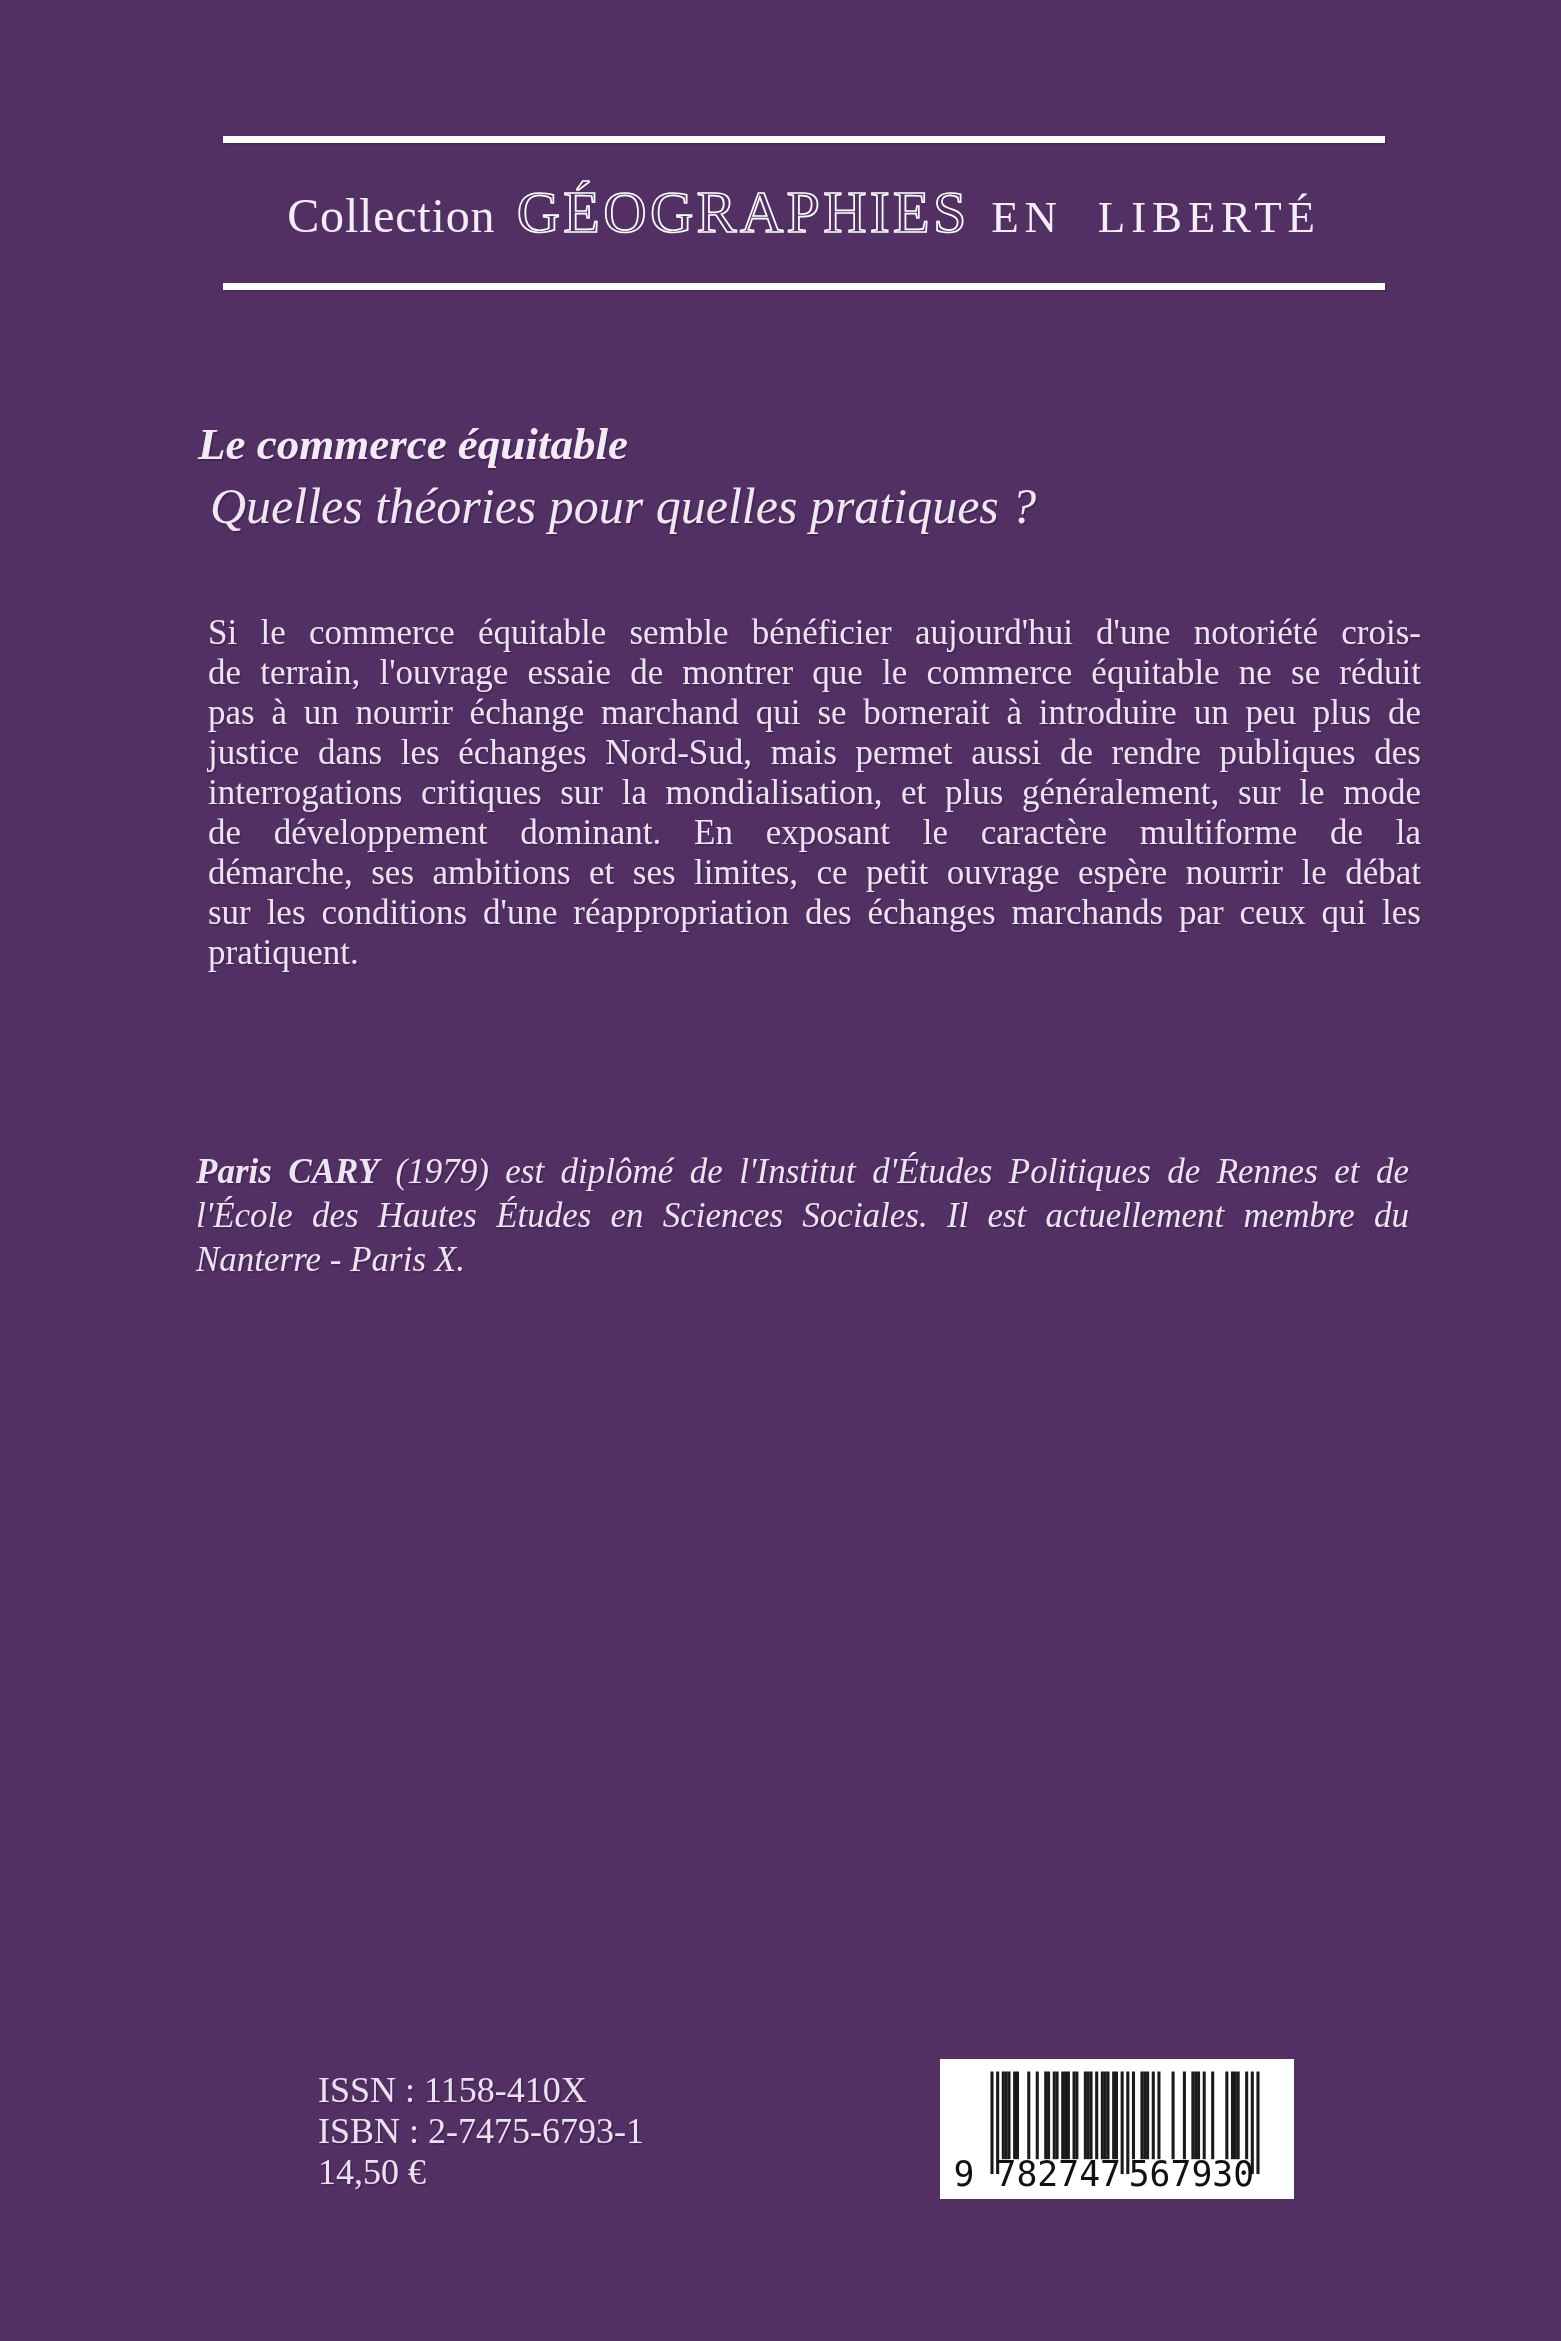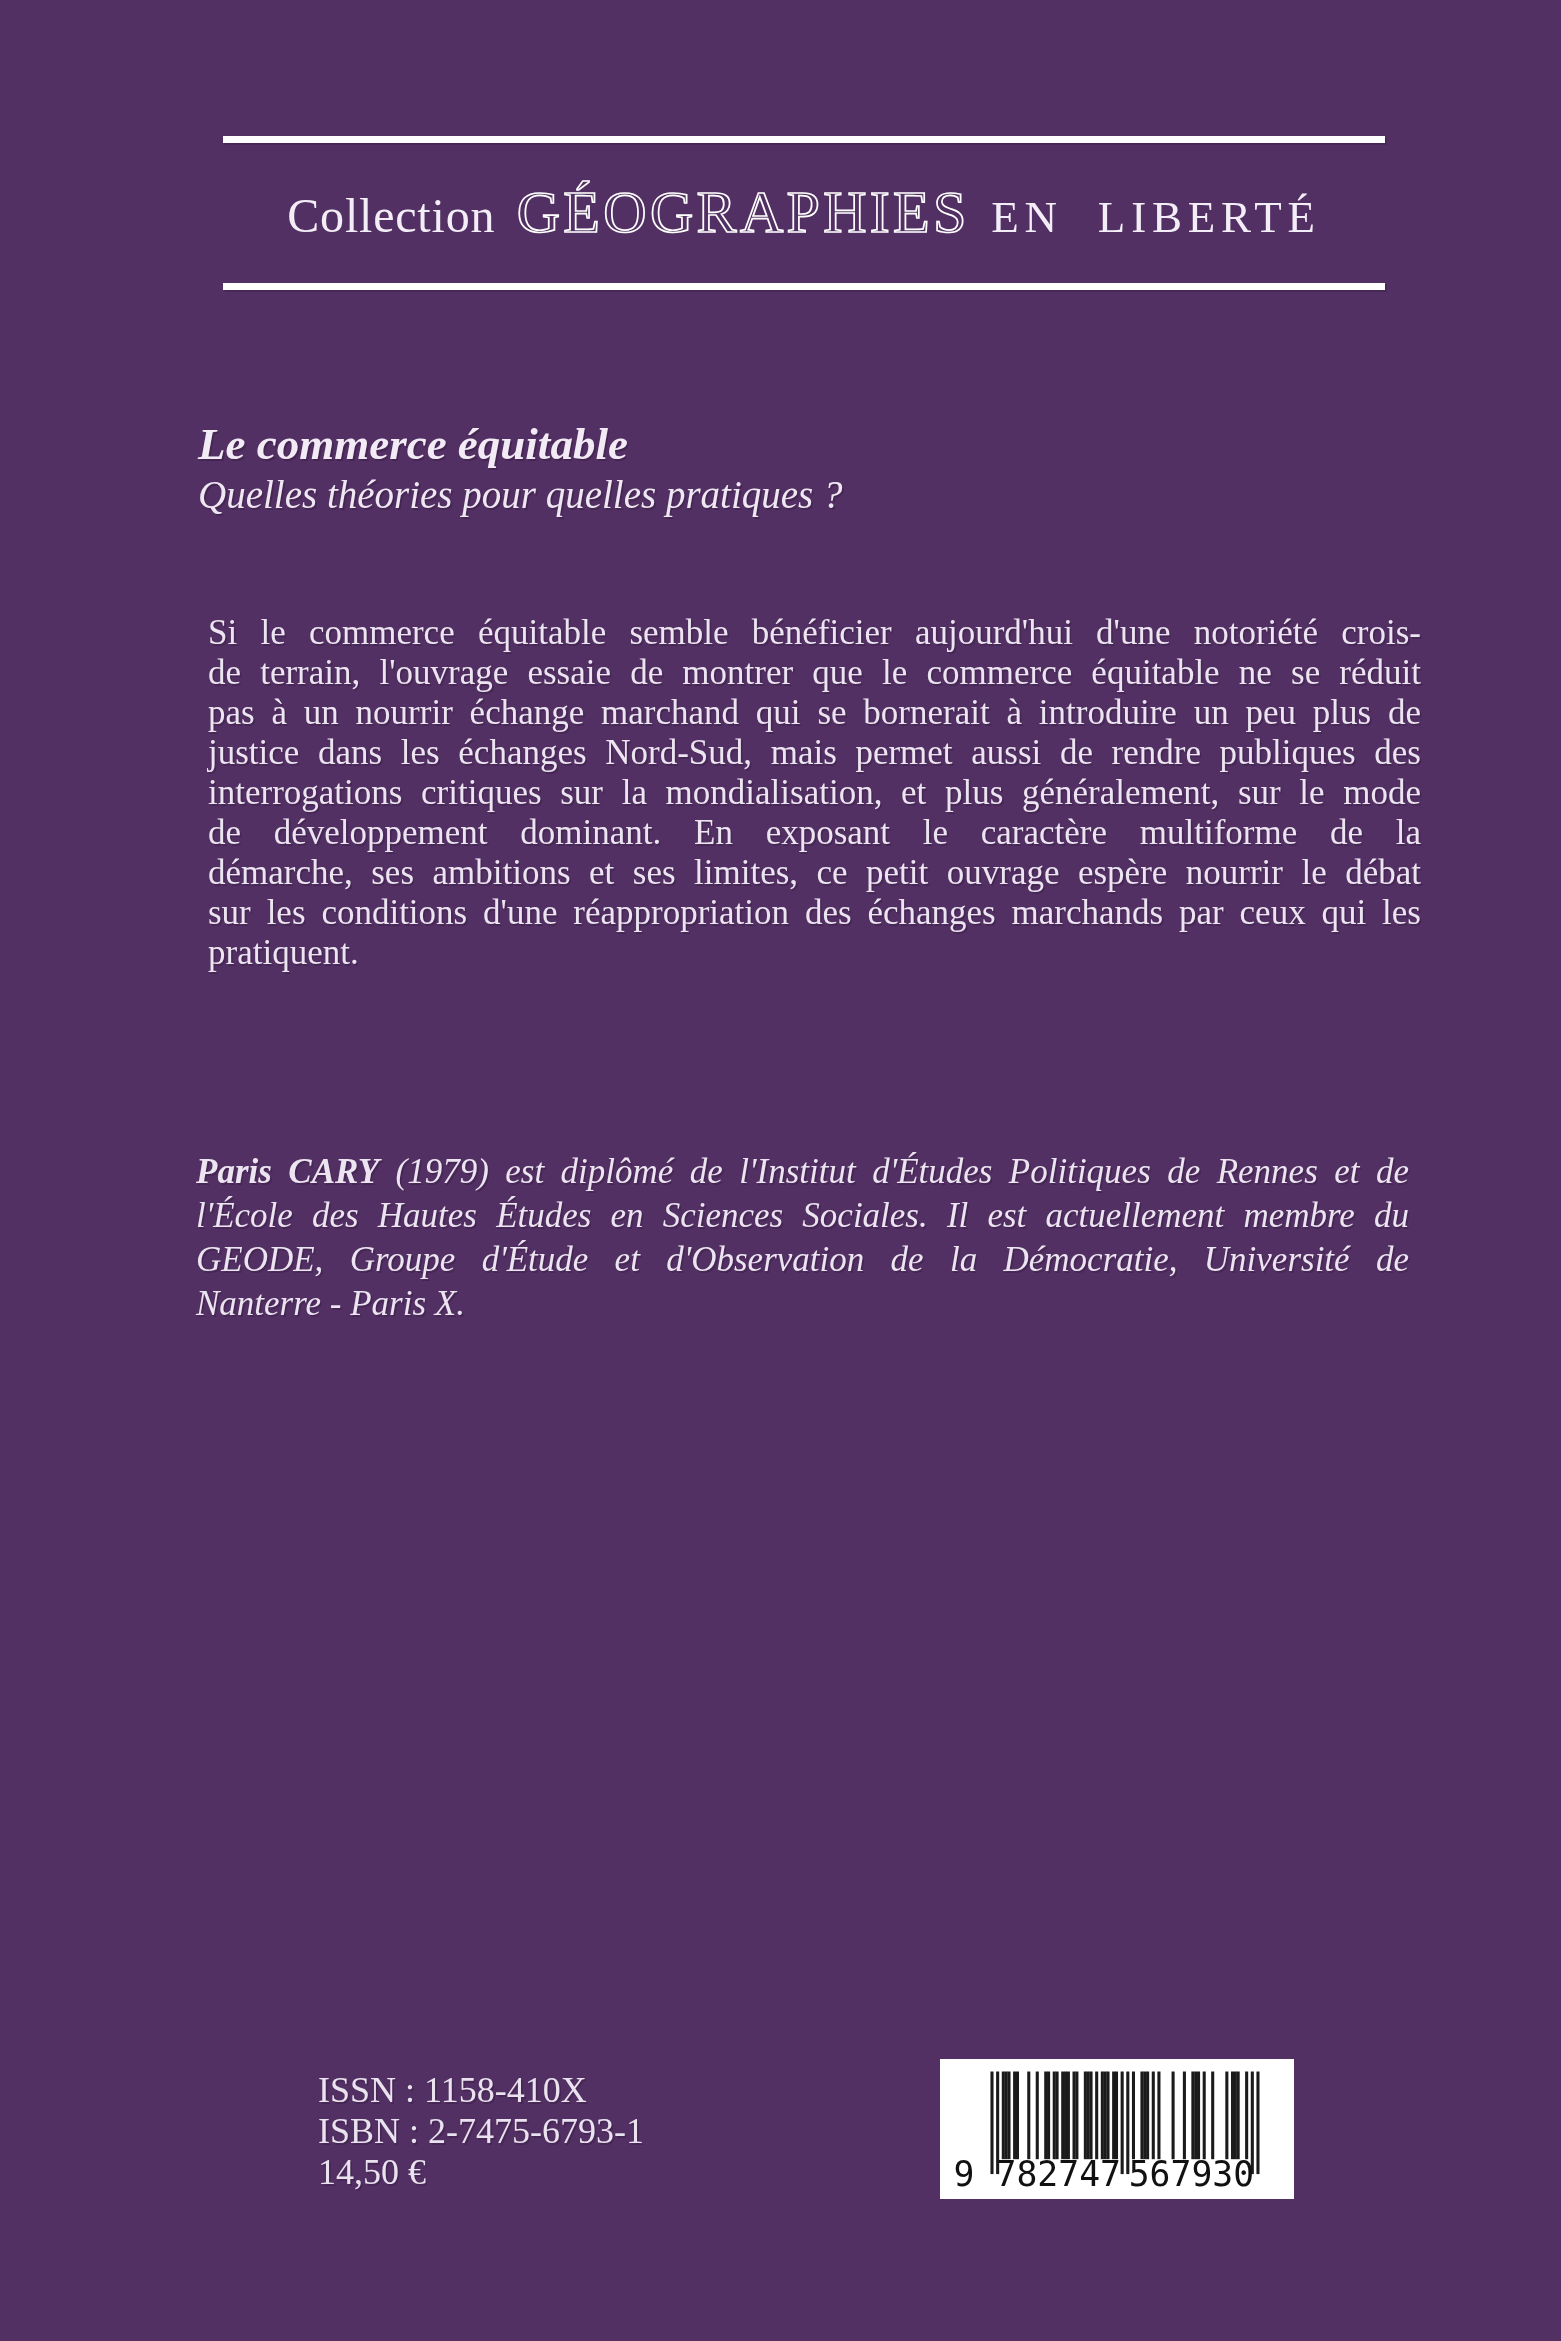--- a/index.html
+++ b/index.html
@@ -48,22 +48,22 @@
     left: 198px; top: 419px; width: 1213px;
     margin: 0;
     font-size: 45px; line-height: 51px;
     font-weight: bold; font-style: italic;
     color: #f2ebf6;
     text-shadow: 1.7px 1.7px 0 rgba(35,15,45,0.30);
   }
   .subtitle {
     position: absolute;
     left: 198px; top: 472px; width: 1213px;
-    margin: 0;
-    font-size: 39px; line-height: 45px;
+    margin: 12px;
+    font-size: 50px; line-height: 45px;
     font-weight: normal; font-style: italic;
     color: #efe8f3;
     text-shadow: 1.7px 1.7px 0 rgba(35,15,45,0.30);
   }
 
   .summary {
     position: absolute;
     left: 208px; top: 613px; width: 1213px;
     font-size: 35px; line-height: 40px;
     color: #ece5f1;
@@ -129,21 +129,20 @@
     <div class="jline">interrogations critiques sur la mondialisation, et plus généralement, sur le mode</div>
     <div class="jline">de développement dominant. En exposant le caractère multiforme de la</div>
     <div class="jline">démarche, ses ambitions et ses limites, ce petit ouvrage espère nourrir le débat</div>
     <div class="jline">sur les conditions d'une réappropriation des échanges marchands par ceux qui les</div>
     <div class="jline last">pratiquent.</div>
   </section>
 
   <section class="bio">
     <div class="jline"><span class="bio-bold">Paris CARY</span> <span>(1979) est diplômé de l'Institut d'Études Politiques de Rennes et de</span></div>
     <div class="jline">l'École des Hautes Études en Sciences Sociales. Il est actuellement membre du</div>
-    <div class="jline">GEODE, Groupe d'Étude et d'Observation de la Démocratie, Université de</div>
     <div class="jline last">Nanterre - Paris X.</div>
   </section>
 
   <div class="imprint">
     <div>ISSN : 1158-410X</div>
     <div>ISBN : 2-7475-6793-1</div>
     <div>14,50 €</div>
   </div>
 
   <div class="barcode-box">

